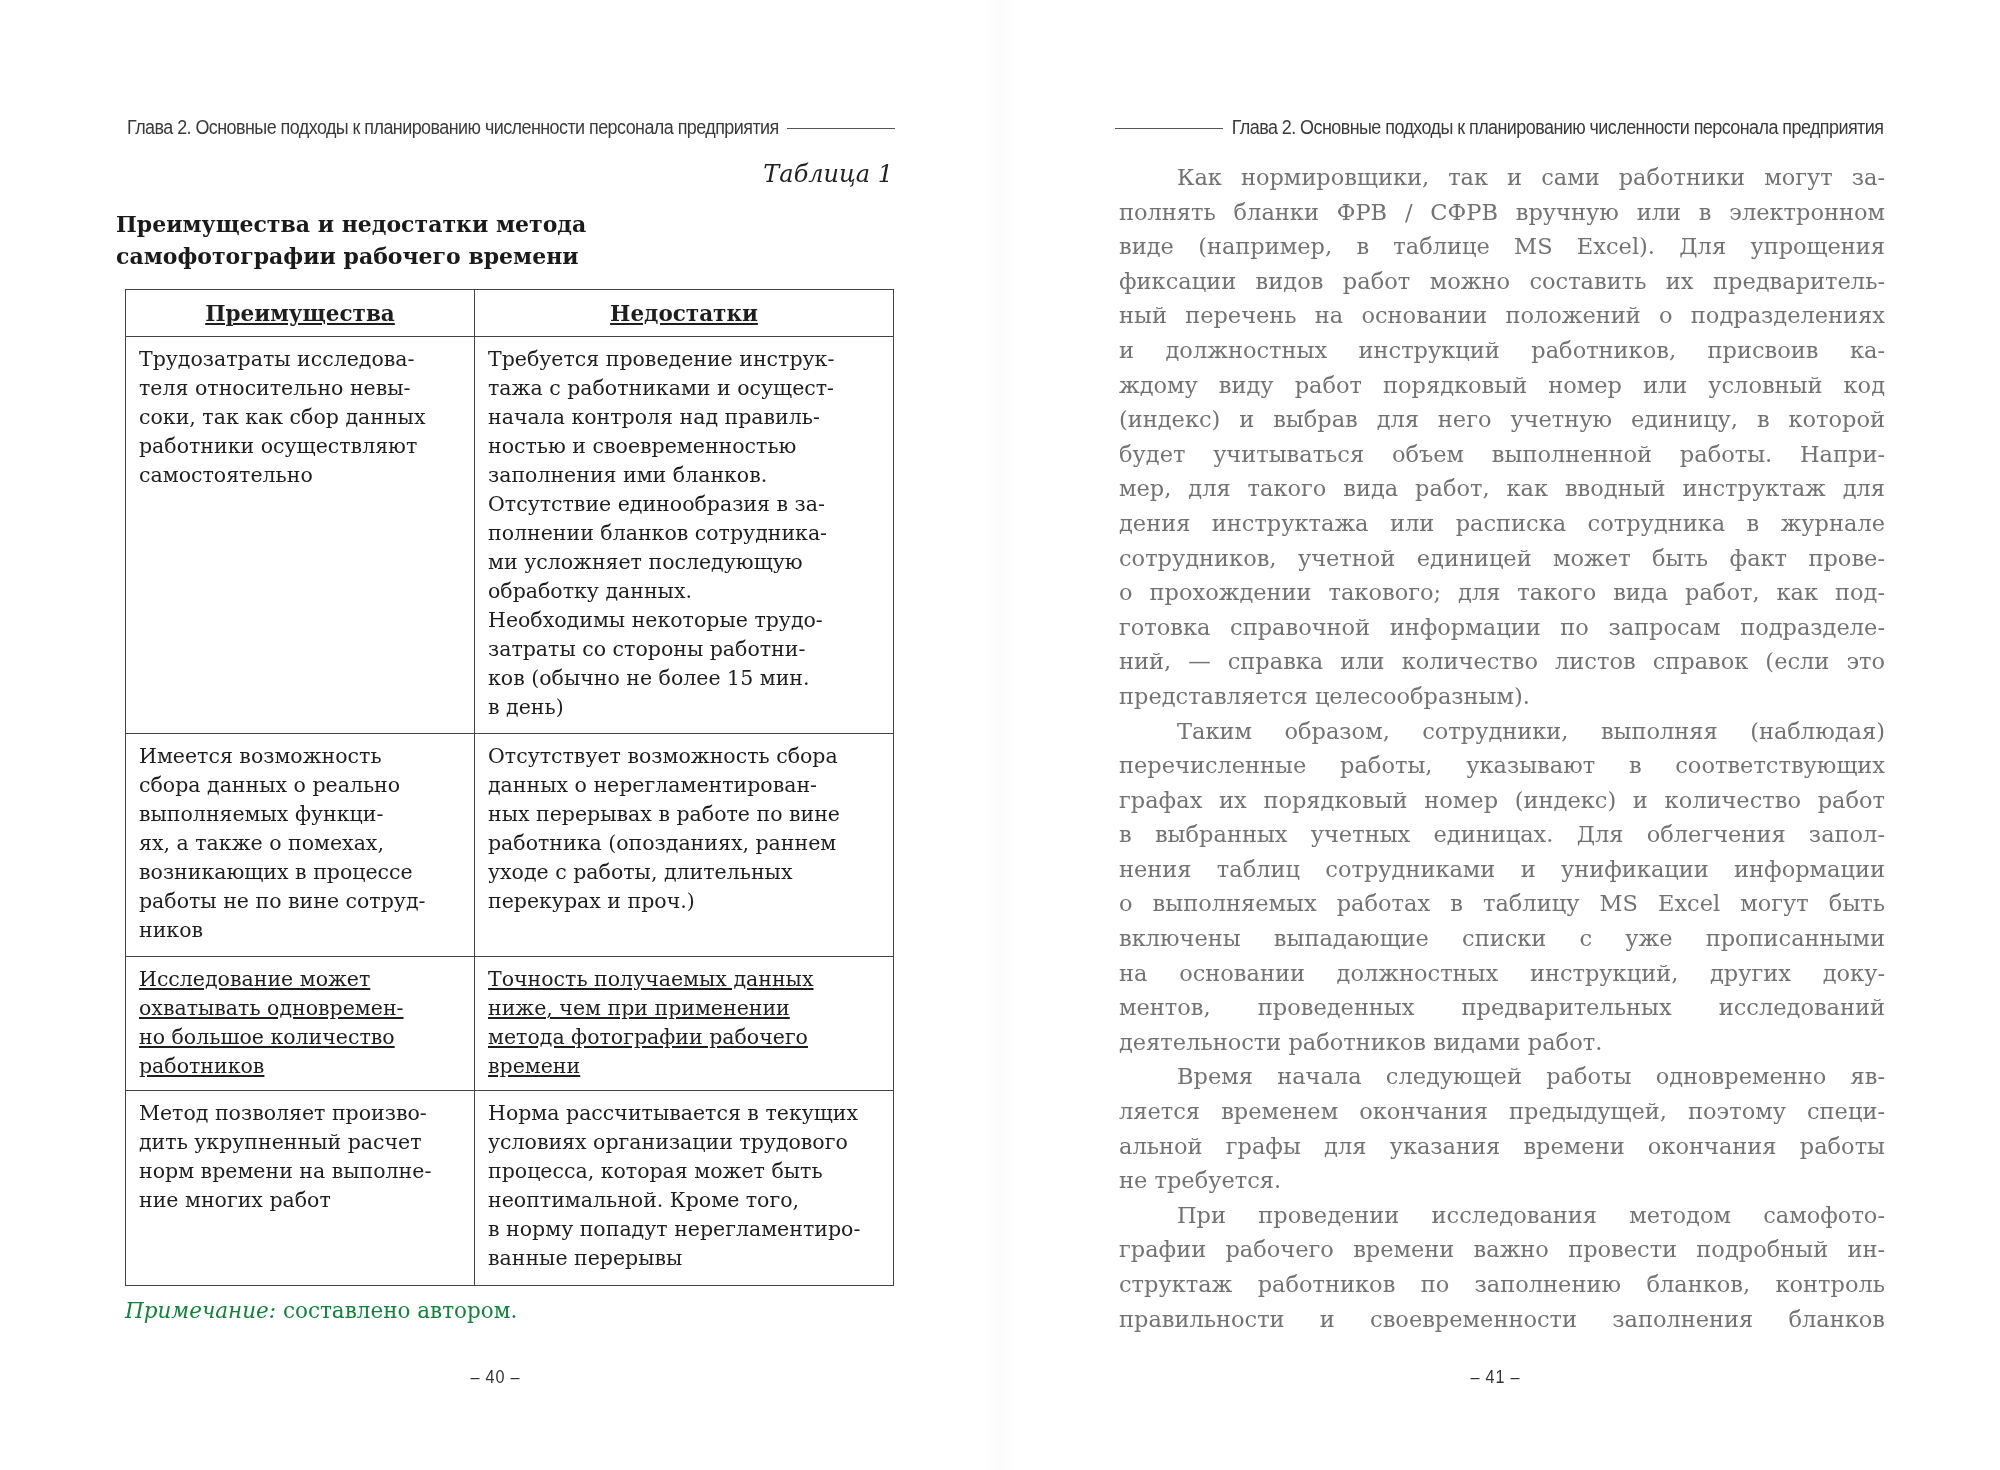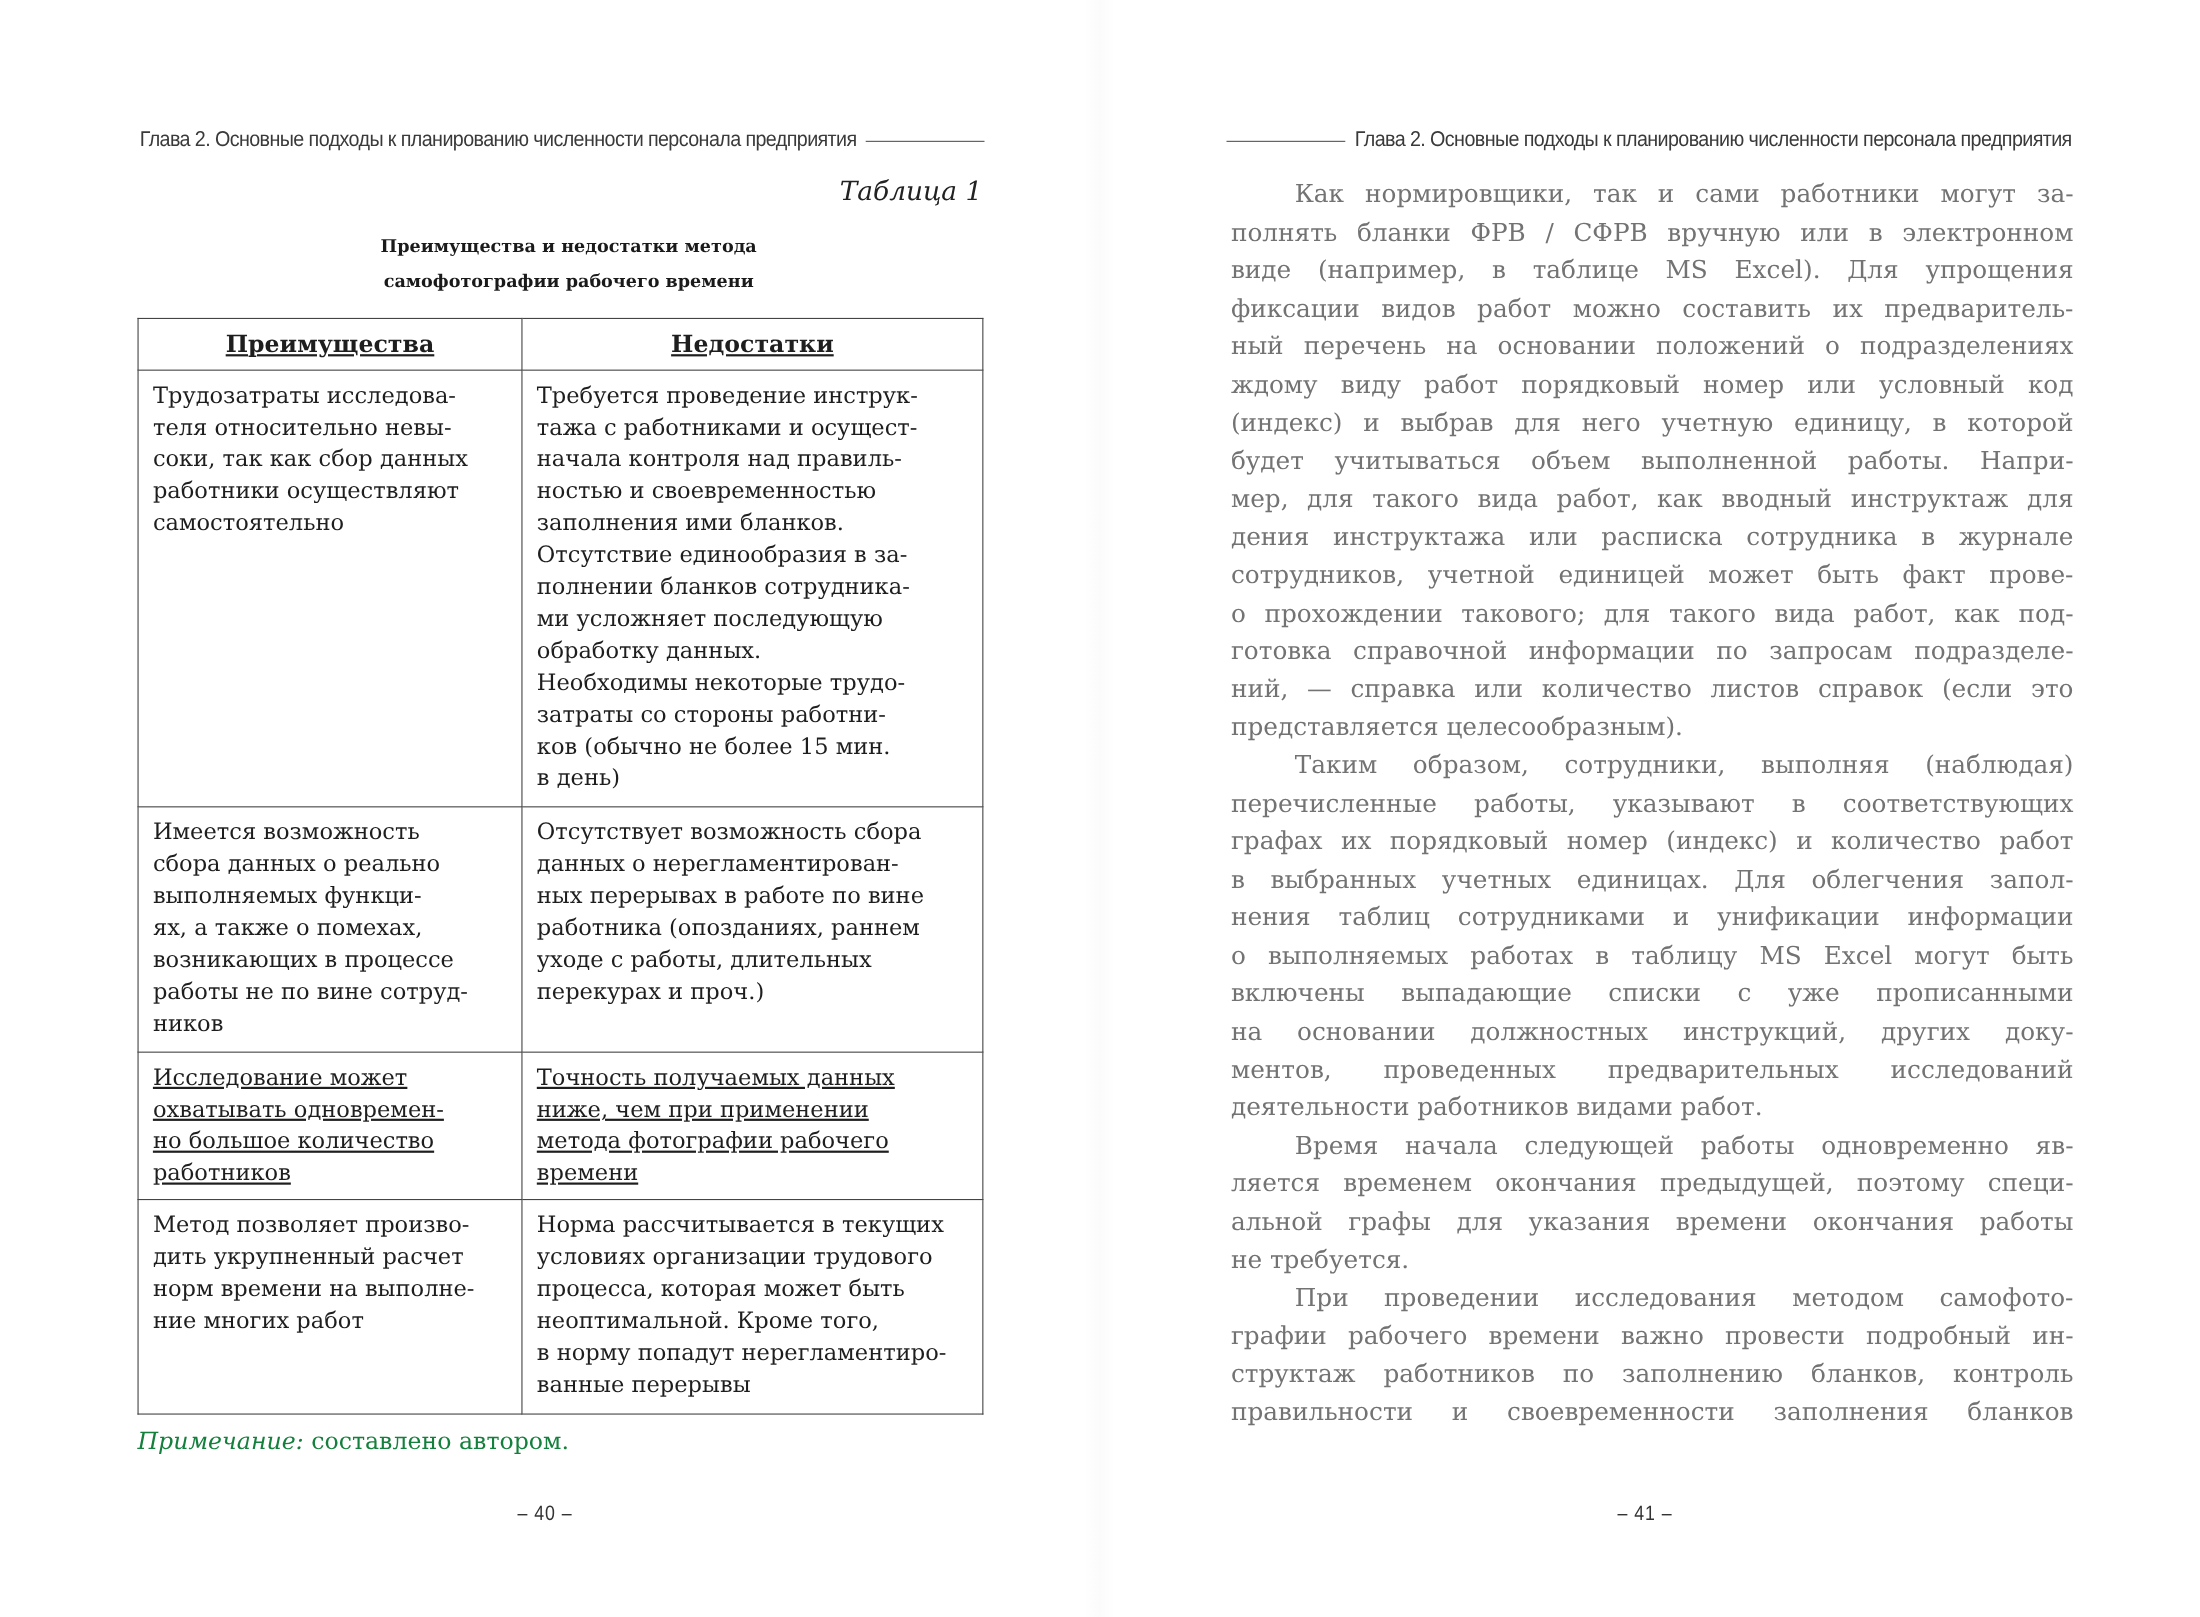--- a/index.html
+++ b/index.html
@@ -8,21 +8,21 @@
   #left-page { left:0; width:1000px; }
   #right-page { left:1000px; width:1000px; }
   .running-head { position:absolute; top:116px; font-family:"Liberation Sans", sans-serif; font-size:19.5px; color:#3a3a3a; letter-spacing:-0.6px; transform:scaleX(0.92); white-space:nowrap; }
   #left-page .running-head { left:127px; transform-origin:left center; }
   #right-page .running-head { right:117px; transform-origin:right center; }
   .head-rule { position:absolute; top:128px; height:1px; background:#555; }
   #left-page .head-rule { left:787px; width:108px; }
   #right-page .head-rule { left:115px; width:108px; }
 
   .table-label { position:absolute; right:107px; top:160px; font-family:"DejaVu Serif", serif; font-style:italic; font-size:24px; color:#222; }
-  .table-title { position:absolute; left:132px; width:770px; top:208px; text-align:center; font-family:"DejaVu Serif", serif; font-weight:bold; font-size:16px; line-height:32px; color:#1a1a1a; }
+  .table-title { position:absolute; left:116px; width:770px; top:208px; font-family:"DejaVu Serif", serif; font-weight:bold; font-size:22px; line-height:32px; color:#1a1a1a; }
 
   table.cmp { position:absolute; left:125px; top:289px; width:769px; border-collapse:collapse; font-family:"DejaVu Serif", serif; font-size:20.5px; line-height:29px; color:#1e1e1e; }
   table.cmp th, table.cmp td { border:1.5px solid #444; vertical-align:top; }
   table.cmp th { font-weight:bold; font-size:21.5px; height:46px; text-align:center; vertical-align:middle; padding:0;text-decoration:underline; }
   table.cmp td { padding:8px 8px 8px 13px; }
   table.cmp td.c1 { width:327px; }
   .cell-line { display:block; white-space:nowrap; }
   tr.r1 td { height:380px; }
   tr.r2 td { height:206px; }
   tr.r3 td { height:117px;text-decoration:underline; }
@@ -148,20 +148,21 @@
 <div class="page" id="right-page">
   <div class="head-rule"></div>
   <div class="running-head">Глава 2. Основные подходы к планированию численности персонала предприятия</div>
 
   <div class="body-text" id="body-text">
       <span class="body-line indent">Как нормировщики, так и сами работники могут за-</span>
       <span class="body-line">полнять бланки ФРВ / СФРВ вручную или в электронном</span>
       <span class="body-line">виде (например, в таблице MS Excel). Для упрощения</span>
       <span class="body-line">фиксации видов работ можно составить их предваритель-</span>
       <span class="body-line">ный перечень на основании положений о подразделениях</span>
+      <span class="body-line">и должностных инструкций работников, присвоив ка-</span>
       <span class="body-line">ждому виду работ порядковый номер или условный код</span>
       <span class="body-line">(индекс) и выбрав для него учетную единицу, в которой</span>
       <span class="body-line">будет учитываться объем выполненной работы. Напри-</span>
       <span class="body-line">мер, для такого вида работ, как вводный инструктаж для</span>
       <span class="body-line">дения инструктажа или расписка сотрудника в журнале</span>
       <span class="body-line">сотрудников, учетной единицей может быть факт прове-</span>
       <span class="body-line">о прохождении такового; для такого вида работ, как под-</span>
       <span class="body-line">готовка справочной информации по запросам подразделе-</span>
       <span class="body-line">ний, — справка или количество листов справок (если это</span>
       <span class="body-line last">представляется целесообразным).</span>

